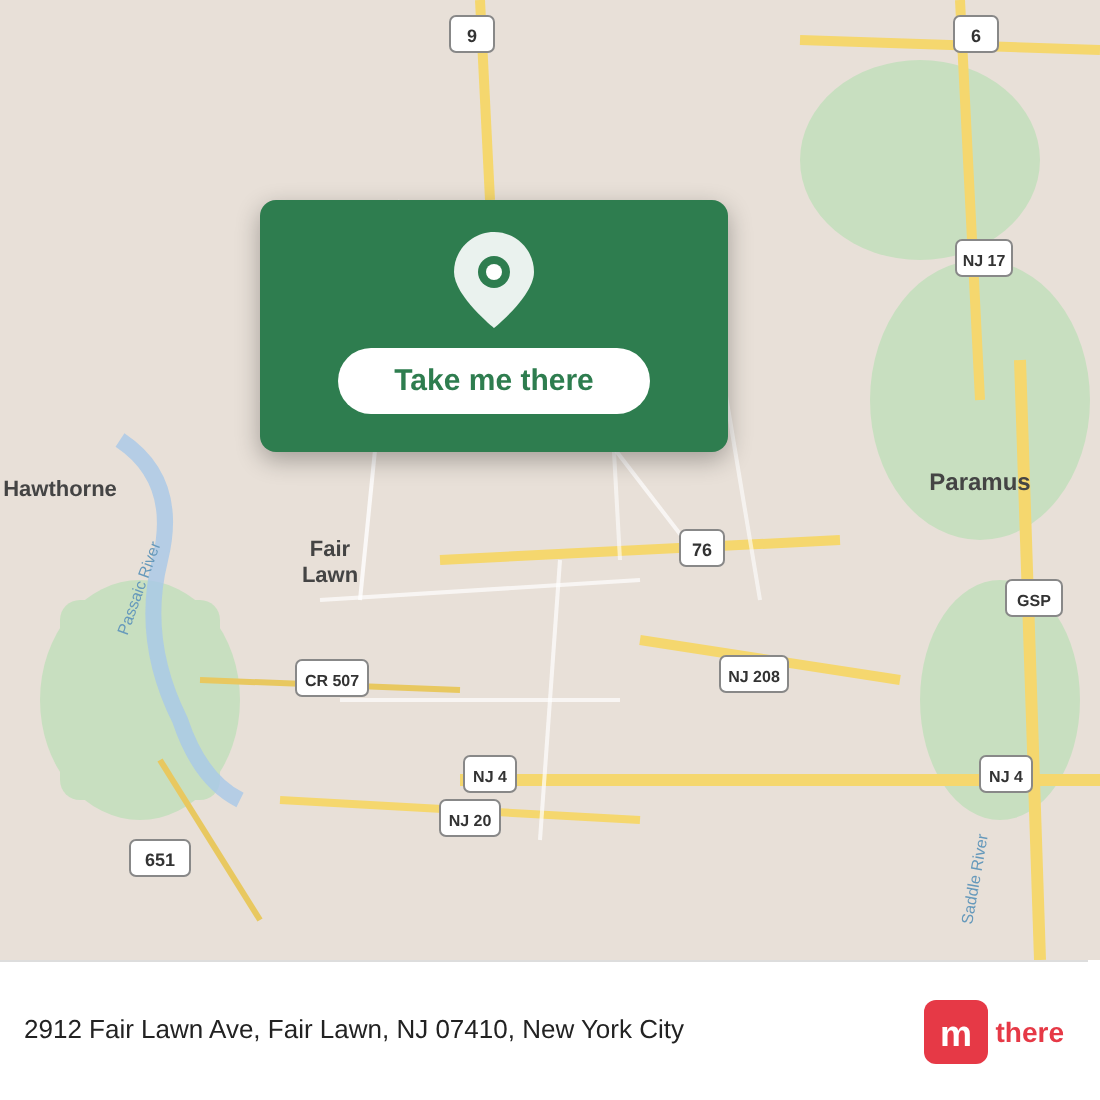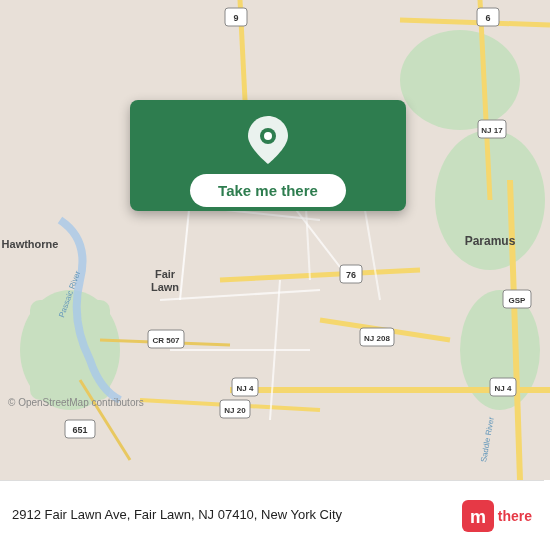--- a/index.html
+++ b/index.html
@@ -26,27 +26,27 @@
       position: absolute;
       top: 0;
       left: 0;
     }
 
     
     #popup-card {
       position: absolute;
       top: 100px;
       left: 130px;
-      width: 276px;
+      width: 234px;
       background-color: #2e7d4f;
       border-radius: 8px;
       display: flex;
       flex-direction: column;
       align-items: center;
-      padding: 16px 20px 4px;
+      padding: 16px 20px 19px;
       box-shadow: 0 4px 12px rgba(0,0,0,0.3);
     }
 
     #location-pin-icon {
       width: 40px;
       height: 48px;
       margin-bottom: 10px;
     }
 
     #take-me-there-btn {
@@ -204,21 +204,20 @@
   <div id="popup-card">
 
     <svg id="location-pin-icon" viewBox="0 0 40 48" xmlns="http://www.w3.org/2000/svg">
       <path d="M20 0 C9 0 0 9 0 20 C0 32 20 48 20 48 C20 48 40 32 40 20 C40 9 31 0 20 0Z" fill="white" opacity="0.9"></path>
       <circle cx="20" cy="20" r="8" fill="#2e7d4f"></circle>
       <circle cx="20" cy="20" r="4" fill="white"></circle>
     </svg>
     <button id="take-me-there-btn">Take me there</button>
   </div>
 
-  <div id="copyright-text">© OpenStreetMap contributors</div>
 </div>
 
 <div id="bottom-bar">
   <div id="address-text">2912 Fair Lawn Ave, Fair Lawn, NJ 07410, New York City</div>
 
   <div id="moovit-logo">
 
     <svg id="moovit-icon" viewBox="0 0 32 32" xmlns="http://www.w3.org/2000/svg">
       <rect width="32" height="32" rx="6" fill="#e63946"></rect>
       <text x="16" y="23" text-anchor="middle" font-size="18" font-weight="bold" fill="white" font-family="Arial">m</text>

